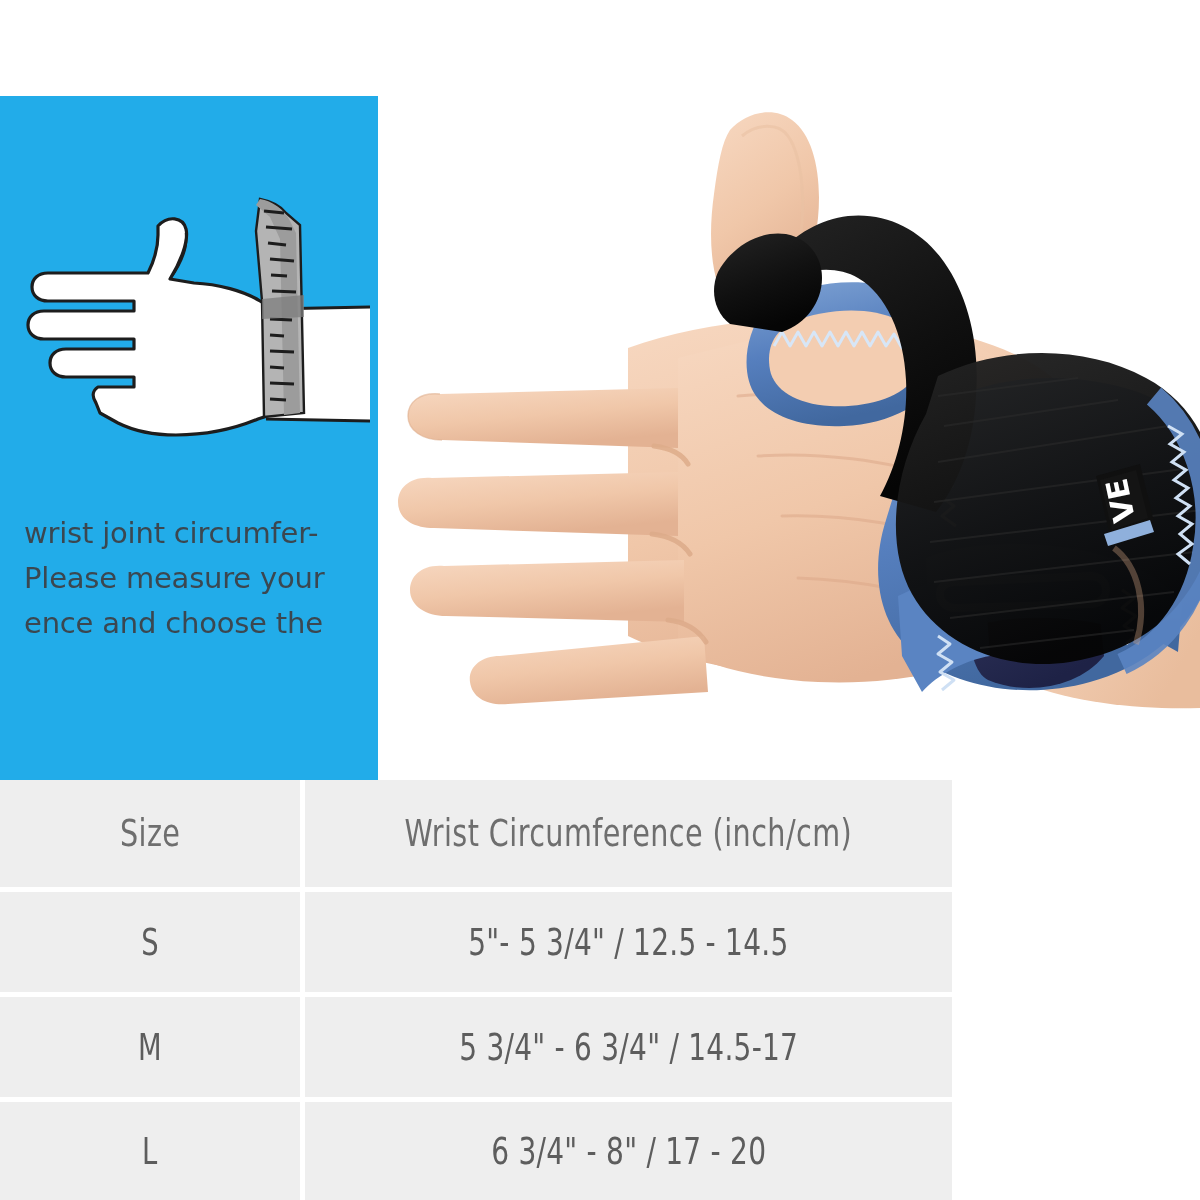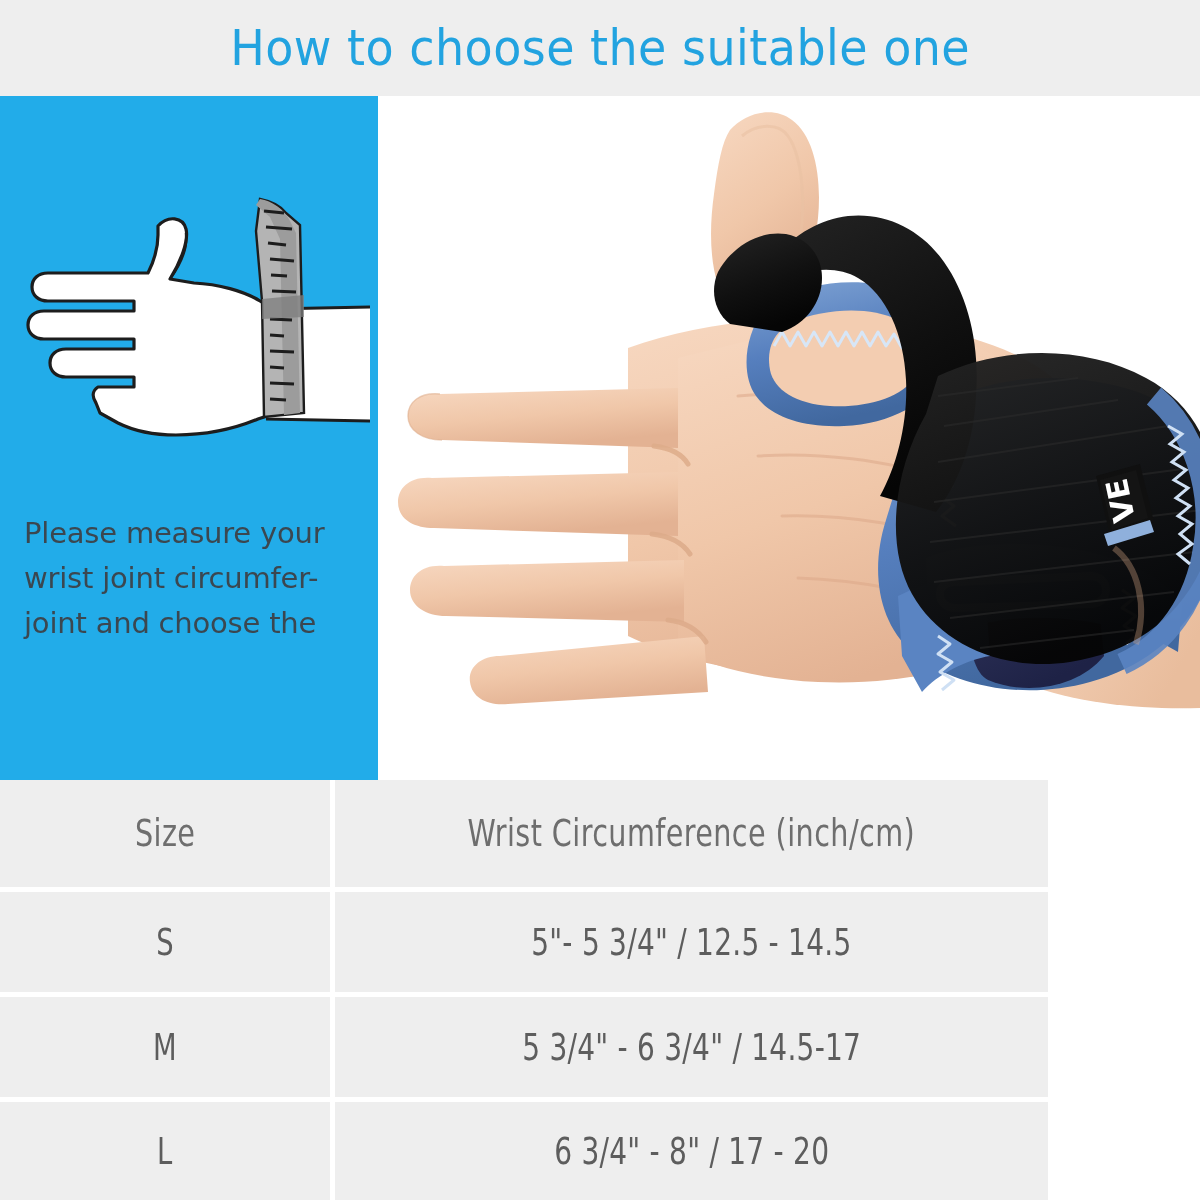--- a/index.html
+++ b/index.html
@@ -54,21 +54,21 @@
     background:#ffffff;overflow:hidden;
   }
   .photo-svg{position:absolute;left:0;top:0;width:822px;height:684px;}
 
   
   .size-table{
     position:absolute;left:0;top:780px;width:1200px;height:420px;
     background:#ffffff;
   }
   .trow{
-    position:absolute;left:0;width:1048px;
+    position:absolute;left:0;width:952px;
     display:flex;
     border-radius:17px;
   }
   .trow .cell{
     background:#eeeeee;
     display:flex;align-items:center;justify-content:center;
     height:100%;
     box-sizing:border-box;
   }
   .cell-size{width:378px;margin-right:5px;}
@@ -93,23 +93,20 @@
     font-family:"DejaVu Sans Condensed","DejaVu Sans", sans-serif;
     font-size:38px;color:#5d5d5d;font-weight:400;
     transform:scaleX(0.82);white-space:nowrap;letter-spacing:0.3px;
   }
 </style>
 </head>
 <body>
 
 <div class="page">
 
-  <div class="header-band">
-    <div class="header-title">How to choose the suitable one</div>
-  </div>
 
   <div class="blue-panel">
 
     <svg class="hand-illo" viewBox="0 0 362 290">
 
       <path d="M262 118 L362 116 L362 230 L258 228 Z" fill="#ffffff"></path>
       <path d="M262 118 L362 116" stroke="#1d1d1d" stroke-width="3" fill="none"></path>
       <path d="M258 228 L362 230" stroke="#1d1d1d" stroke-width="3" fill="none"></path>
 
       <path d="M150 35
@@ -160,23 +157,23 @@
         <line x1="262" y1="160" x2="286" y2="161"></line>
         <line x1="262" y1="176" x2="276" y2="177"></line>
         <line x1="262" y1="192" x2="286" y2="193"></line>
         <line x1="262" y1="208" x2="278" y2="209"></line>
       </g>
 
       <path d="M254 108 L296 104 L296 126 L254 128 Z" fill="#7e7e7e" opacity="0.75"></path>
     </svg>
 
     <div class="panel-text">
+      <div>wrist joint circumfer-</div>
       <div>Please measure your</div>
-      <div>wrist joint circumfer-</div>
-      <div>joint and choose the</div>
+      <div>ence and choose the</div>
     </div>
   </div>
 
   <div class="photo-area">
     <svg class="photo-svg" viewBox="0 0 822 684">
       <defs>
         <linearGradient id="skinG" x1="0" y1="0" x2="0.4" y2="1">
           <stop offset="0%" stop-color="#f7d8c1"></stop>
           <stop offset="55%" stop-color="#f0c7a9"></stop>
           <stop offset="100%" stop-color="#e3b293"></stop>

